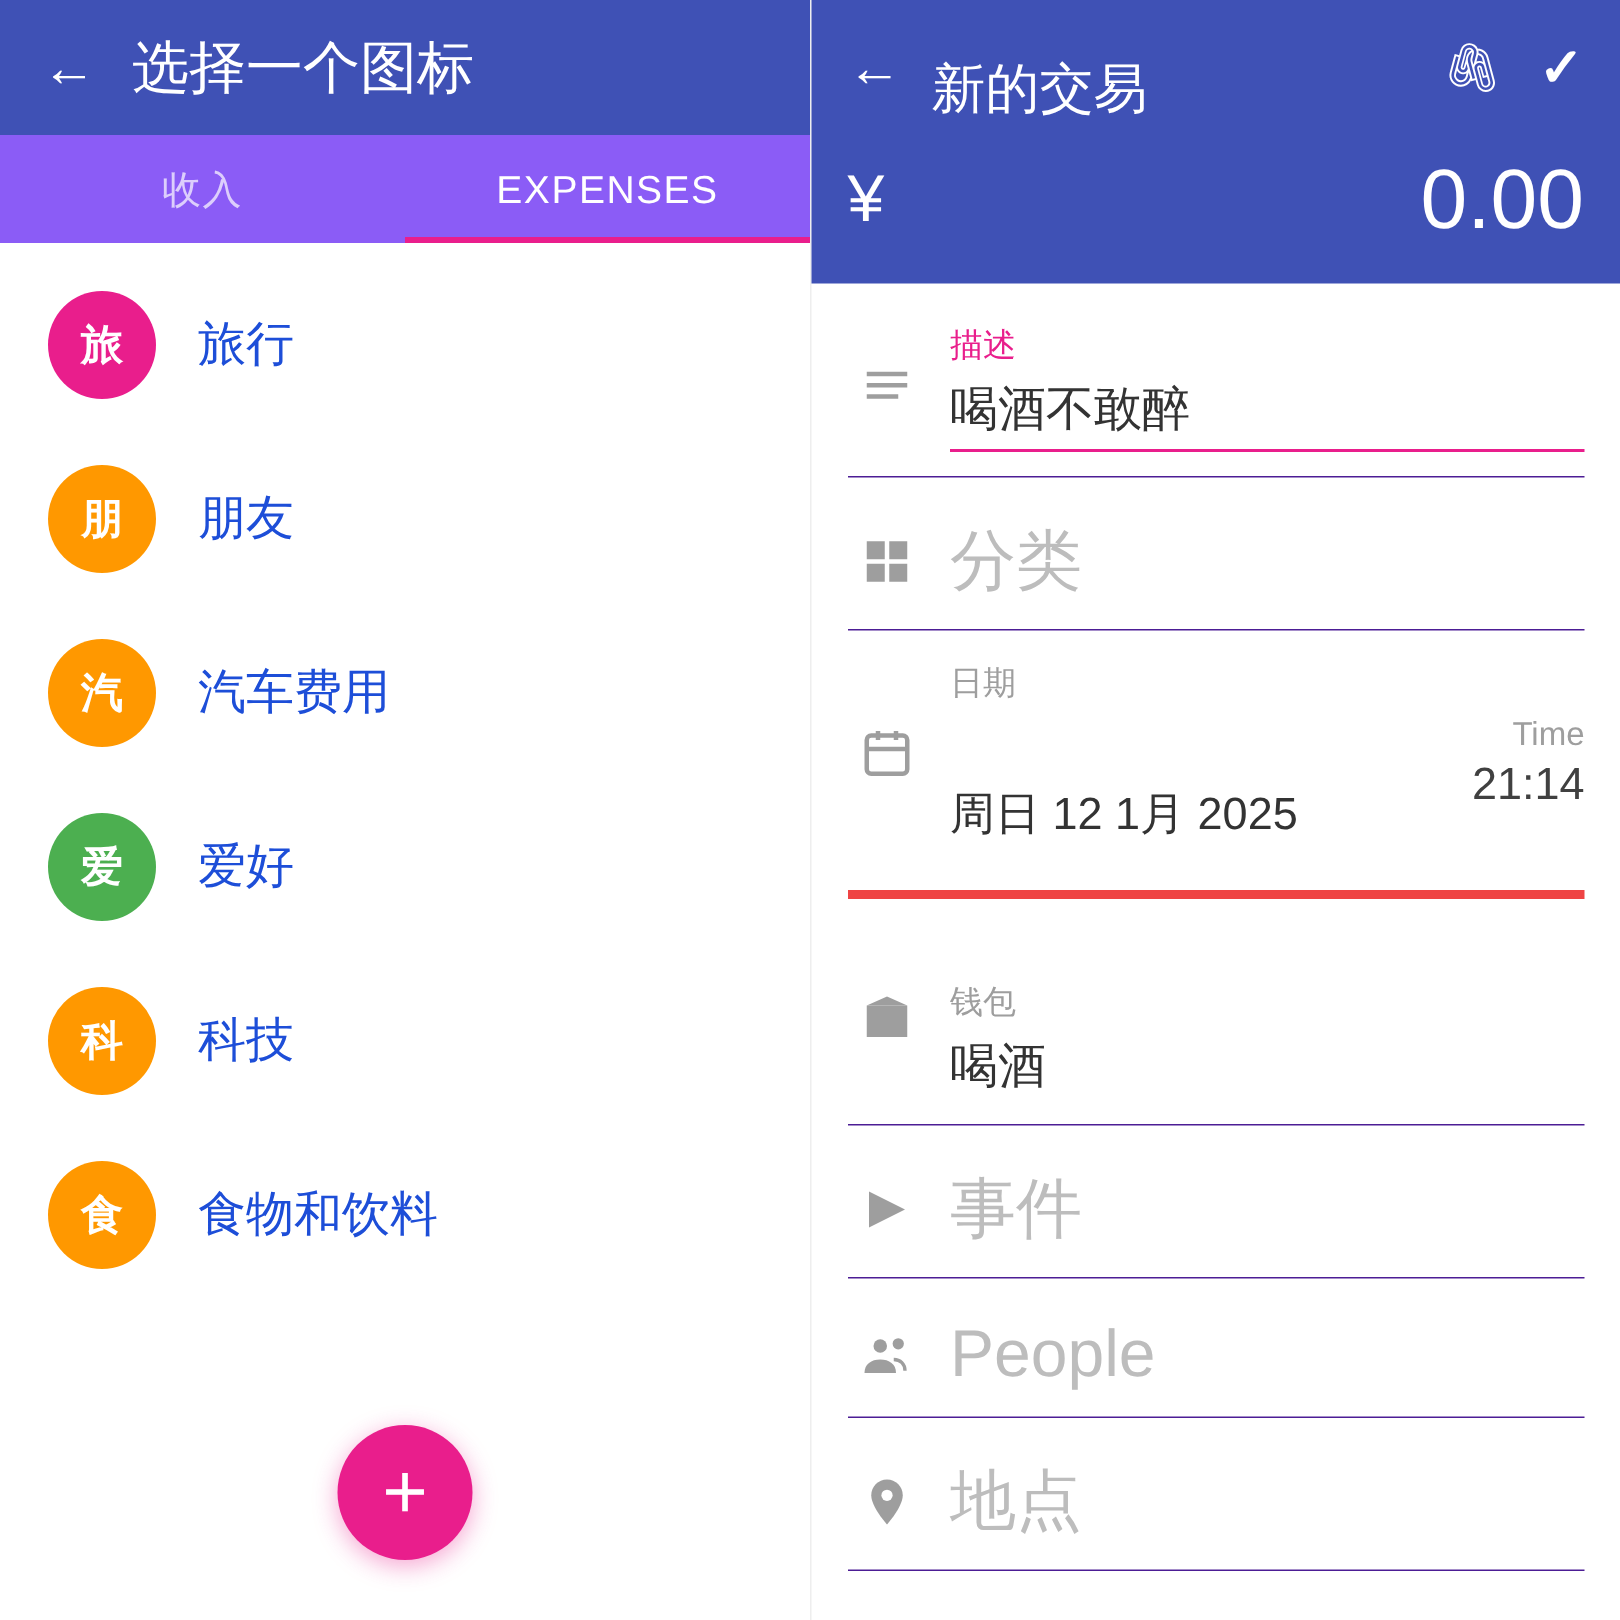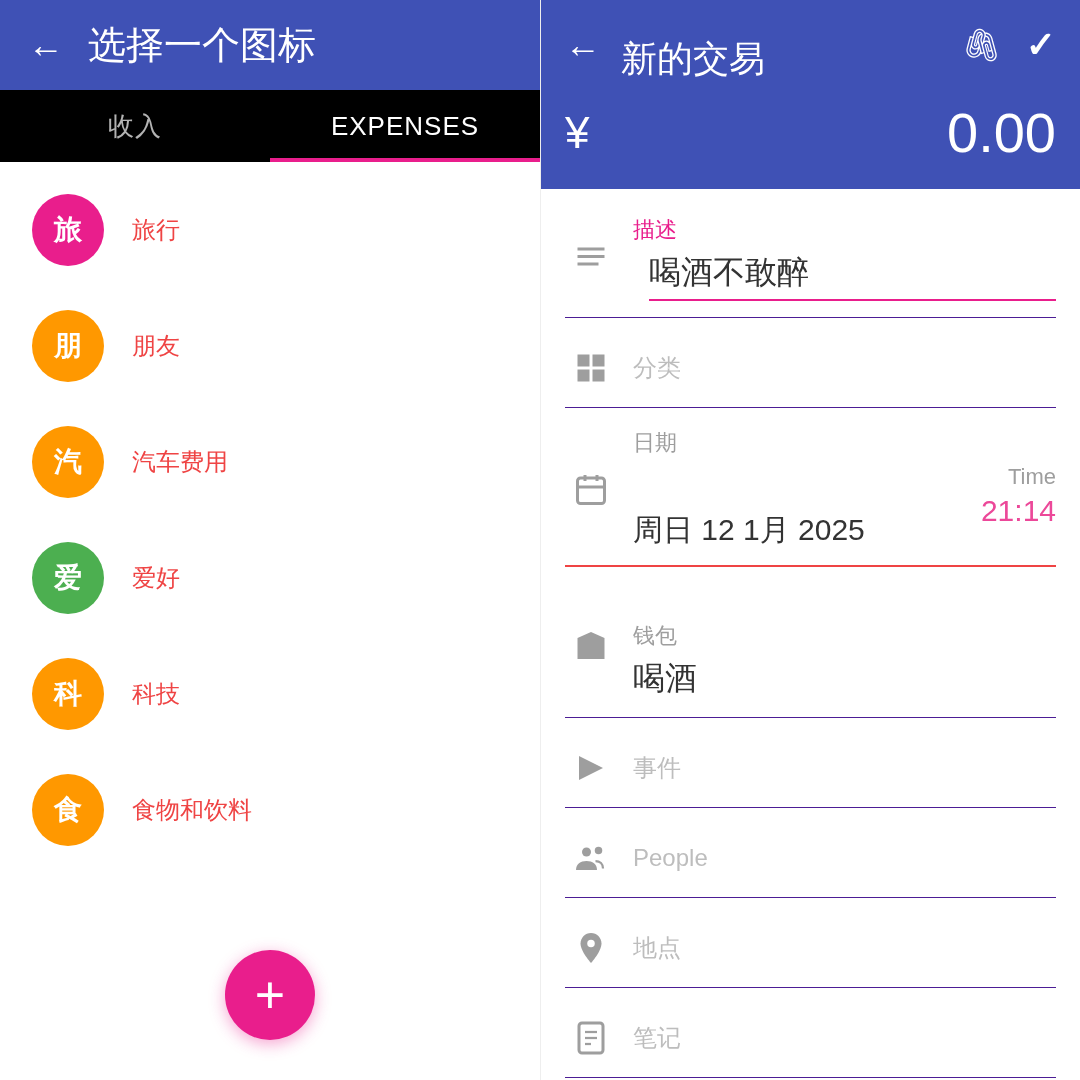--- a/index.html
+++ b/index.html
@@ -39,21 +39,21 @@
       cursor: pointer;
     }
 
     .left-header .title {
       font-size: 38px;
       font-weight: 400;
     }
 
     .left-tabs {
       display: flex;
-      background: #000000;
+      background: #8b5cf6;
       height: 72px;
       flex-shrink: 0;
     }
 
     .left-tab {
       flex: 1;
       display: flex;
       align-items: center;
       justify-content: center;
       color: rgba(255,255,255,0.7);
@@ -98,22 +98,22 @@
       align-items: center;
       justify-content: center;
       color: #fff;
       font-size: 28px;
       font-weight: 700;
       margin-right: 28px;
       flex-shrink: 0;
     }
 
     .category-label {
-      font-size: 24px;
-      color: #ef4444;
+      font-size: 32px;
+      color: #1d4ed8;
     }
 
     .fab-btn {
       position: absolute;
       bottom: 40px;
       left: 50%;
       transform: translateX(-50%);
       width: 90px;
       height: 90px;
       border-radius: 50%;
@@ -240,38 +240,37 @@
       color: #9e9e9e;
       margin-bottom: 6px;
       margin-top: 28px;
     }
 
     .form-value {
       font-size: 32px;
       color: #333;
       border-bottom: 2px solid #e91e8c;
       padding-bottom: 4px;
-      margin-left: 16px;
     }
 
     .form-value-gray {
-      font-size: 24px;
+      font-size: 44px;
       color: #bdbdbd;
     }
 
     .form-value-dark {
       font-size: 32px;
       color: #333;
     }
 
     .date-row {
       display: flex;
       align-items: center;
-      padding: 20px 0 14px;
-      border-bottom: 2px solid #ef4444;
+      padding: 20px 0 30px;
+      border-bottom: 6px solid #ef4444;
     }
 
     .date-row-icon {
       width: 52px;
       flex-shrink: 0;
       display: flex;
       align-items: center;
       justify-content: center;
       color: #9e9e9e;
       font-size: 32px;
@@ -307,21 +306,21 @@
     }
 
     .time-label {
       font-size: 22px;
       color: #9e9e9e;
       margin-bottom: 4px;
     }
 
     .time-value {
       font-size: 30px;
-      color: #ec4899;
+      color: #404040;
     }
 
     
     .svg-icon {
       width: 36px;
       height: 36px;
       fill: #9e9e9e;
     }
   </style>
 </head>

